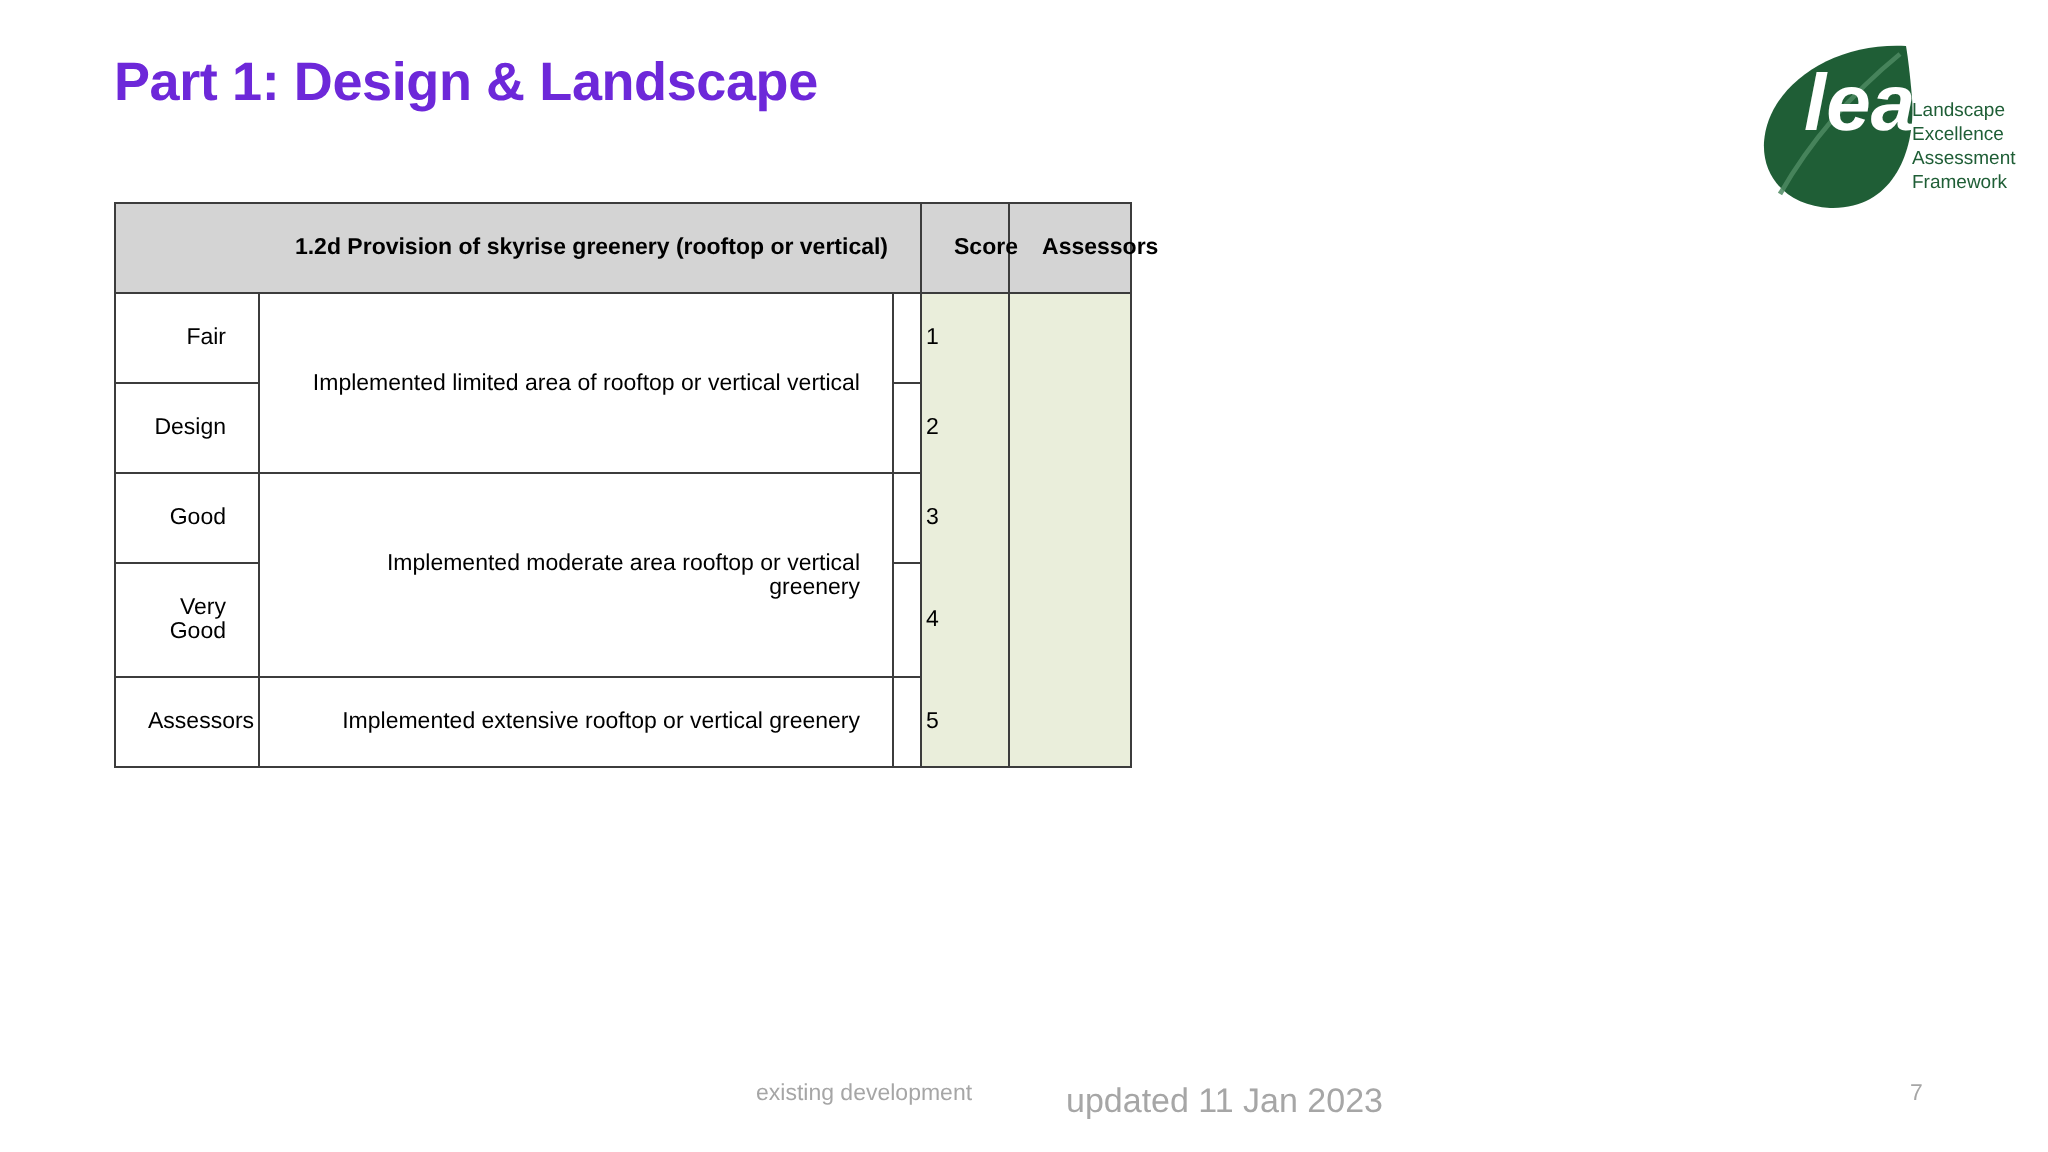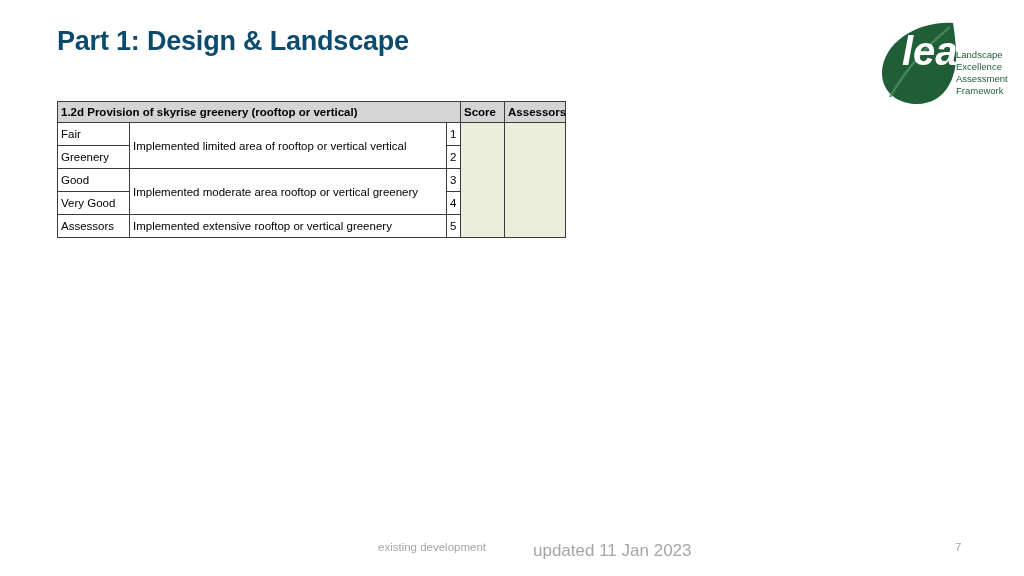--- a/index.html
+++ b/index.html
@@ -23,21 +23,21 @@
     position: absolute;
     left: 57px;
     top: 26px;
     width: 700px;
   }
   .slide-title {
     font-size: 27px;
     font-weight: bold;
     line-height: 1.12;
     letter-spacing: -0.2px;
-    color: #0c4a6e;
+    color: #6d28d9;
     margin: 0;
     white-space: nowrap;
   }
   .slide-subtitle {
     font-size: 18px;
     font-weight: bold;
     line-height: 1.2;
     color: #000000;
     margin: 6px 0 0 0;
     white-space: nowrap;
@@ -59,26 +59,26 @@
     left: 57px;
     top: 101px;
     border-collapse: collapse;
     table-layout: fixed;
     width: 508px;
     background: #ffffff;
   }
   .criteria-table td,
   .criteria-table th {
     border: 1px solid #3c3c3c;
-    padding: 3px;
+    padding: 16px;
     vertical-align: middle;
     font-size: 11.5px;
     font-weight: normal;
     color: #000000;
-    text-align: left;
+    text-align: right;
     background: #ffffff;
     box-sizing: border-box;
   }
   .criteria-table thead th {
     background: #d4d4d4;
     font-weight: bold;
     font-size: 11.5px;
     height: 21px;
   }
   .th-main { padding-left: 5px; }
@@ -184,21 +184,21 @@
   </thead>
   <tbody>
     <tr>
       <td class="cell-rating">Fair</td>
       <td class="cell-desc" rowspan="2">Implemented limited area of rooftop or vertical vertical</td>
       <td class="cell-num">1</td>
       <td class="cell-fill" rowspan="5"></td>
       <td class="cell-fill" rowspan="5"></td>
     </tr>
     <tr>
-      <td class="cell-rating">Greenery</td>
+      <td class="cell-rating">Design</td>
       <td class="cell-num">2</td>
     </tr>
     <tr>
       <td class="cell-rating">Good</td>
       <td class="cell-desc" rowspan="2">Implemented moderate area rooftop or vertical greenery</td>
       <td class="cell-num">3</td>
     </tr>
     <tr>
       <td class="cell-rating">Very Good</td>
       <td class="cell-num">4</td>

